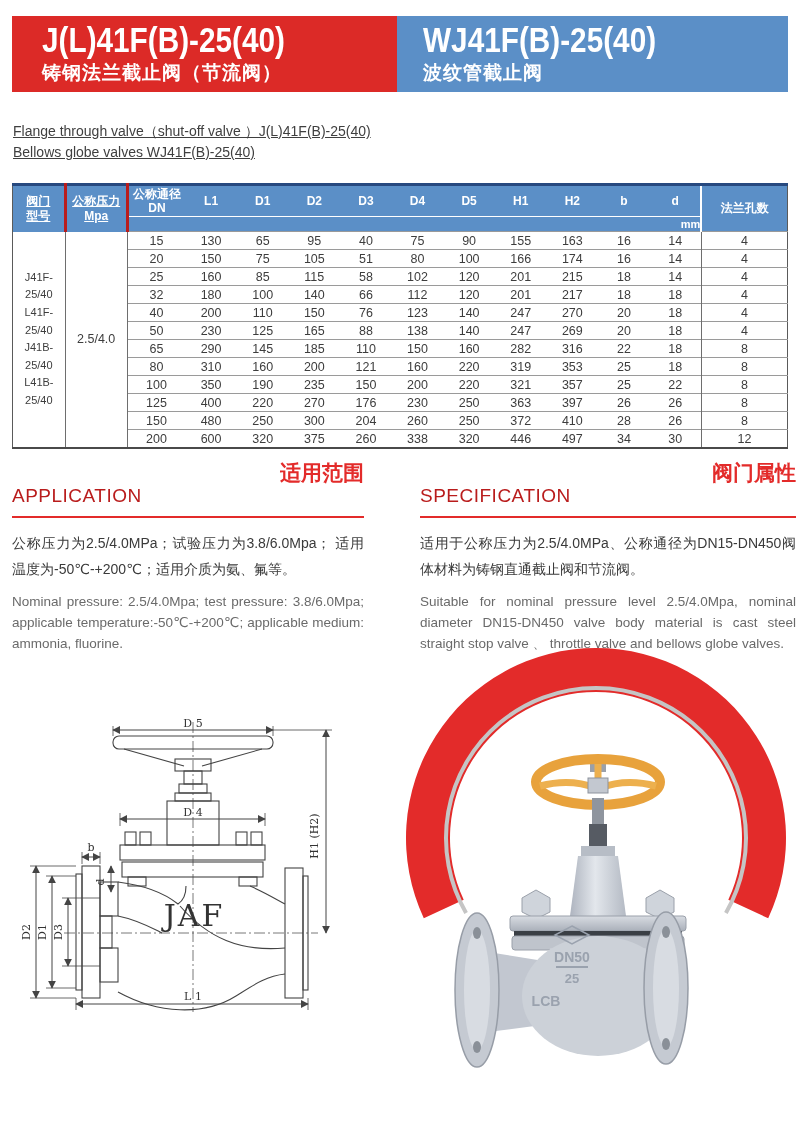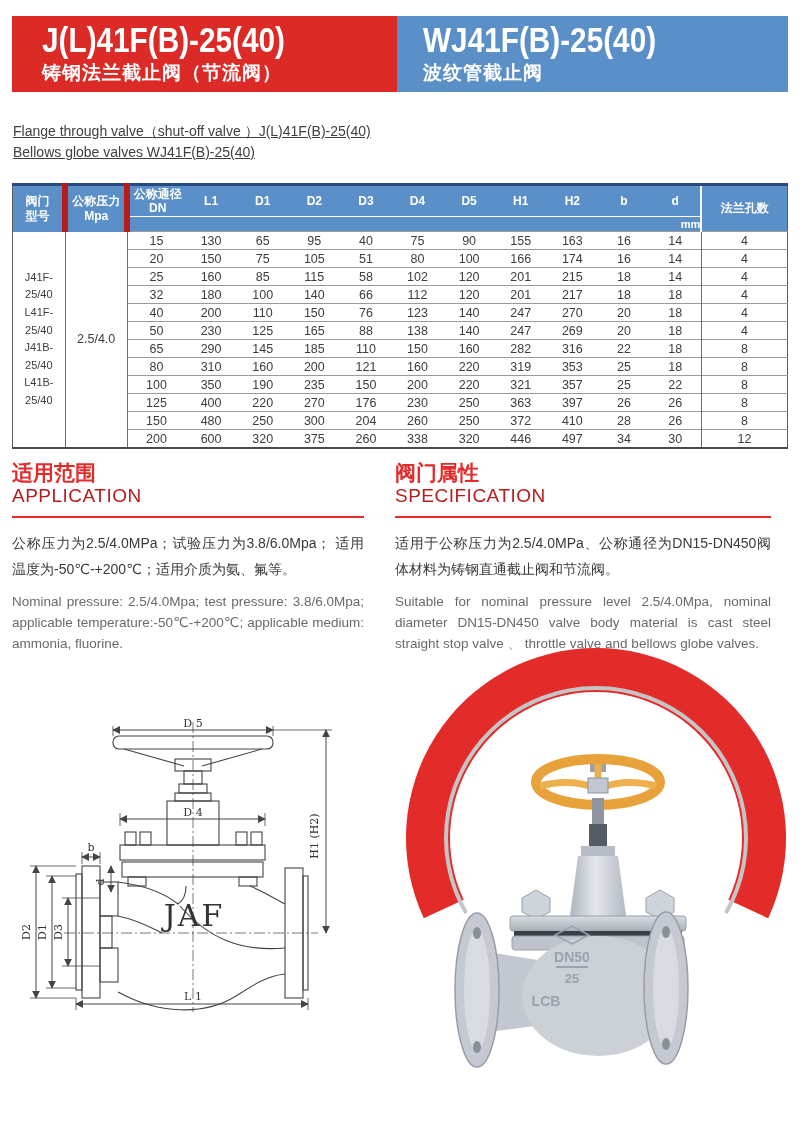--- a/index.html
+++ b/index.html
@@ -17,38 +17,38 @@
   
   .intro{position:absolute;left:13px;top:121px;font-size:14px;color:#3f3f3f;line-height:1.5;text-decoration:underline;}
 
   
   table.spec{position:absolute;left:12px;top:183px;width:776px;border-collapse:collapse;
              table-layout:fixed;border-top:3px solid #27497f;border-bottom:2px solid #4a4a4a;
              border-left:1px solid #5a5a5a;border-right:1px solid #5a5a5a;}
   table.spec th{background:#5b8fc7;color:#fff;font-size:12px;font-weight:bold;
                 height:30px;line-height:1.2;vertical-align:middle;padding:0;text-align:center;}
   th.tl{text-align:left;padding-left:4px;}
-  th.sep{border-right:6px solid #b91c1c;}
+  th.sep{border-right:3px solid #b91c1c;text-decoration:underline;}
   th.flange-h{border-left:2px solid #fff;}
   td.mm-cell{background:#5b8fc7;color:#fff;font-size:11px;font-weight:bold;height:14px;
              text-align:right;border-top:1px solid #fff;padding:0;}
   table.spec td{padding:0;}
   td.num{font-size:12.5px;color:#3d3d3d;text-align:center;height:17px;
          border-top:1px solid #9a9a9a;}
   td.model-cell{vertical-align:middle;text-align:center;border-right:1px solid #6e6e6e;}
   td.model-cell div{font-size:11px;color:#3d3d3d;line-height:1.6;}
   td.press-cell{vertical-align:middle;text-align:center;font-size:12.5px;color:#3d3d3d;
                 border-right:1px solid #6e6e6e;}
   td.holes{border-left:1px solid #6e6e6e;}
 
   
   .sec{position:absolute;top:461px;}
   .sec-l{left:12px;width:352px;}
-  .sec-r{left:395px;width:376px;}
-  .sec-cn-title{font-size:21px;font-weight:bold;color:#e32b2a;line-height:1.15;}
+  .sec-r{left:420px;width:376px;}
+  .sec-cn-title{font-size:21px;font-weight:bold;color:#e32b2a;line-height:1.15;text-align:right;}
   .sec-en-title{font-size:19px;color:#b91c1c;letter-spacing:.5px;line-height:1.2;}
   .sec-rule{border:none;border-top:2px solid #e32b2a;margin:8px 0 0 0;}
   .sec-cn{margin-top:13px;font-size:14px;color:#3a3a3a;line-height:1.85;text-align:justify;}
   .sec-en{margin-top:9px;font-size:13.5px;color:#6a6a6a;line-height:1.55;text-align:justify;}
 
   
   .fig-draw{position:absolute;left:12px;top:686px;}
   .fig-photo{position:absolute;left:400px;top:640px;}
   .ln{stroke:#444;stroke-width:1.1;fill:none;}
   .dim{stroke:#444;stroke-width:1;fill:none;marker-start:url(#ar);marker-end:url(#ar);}

